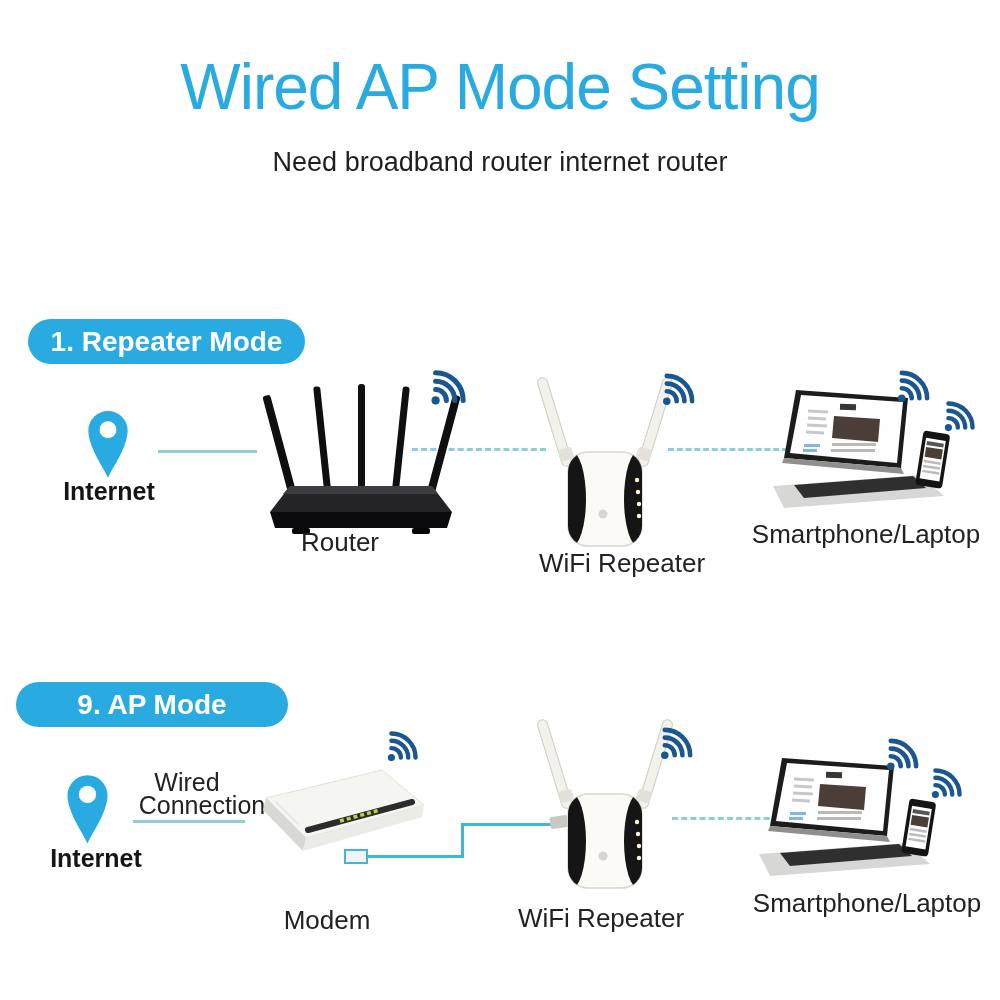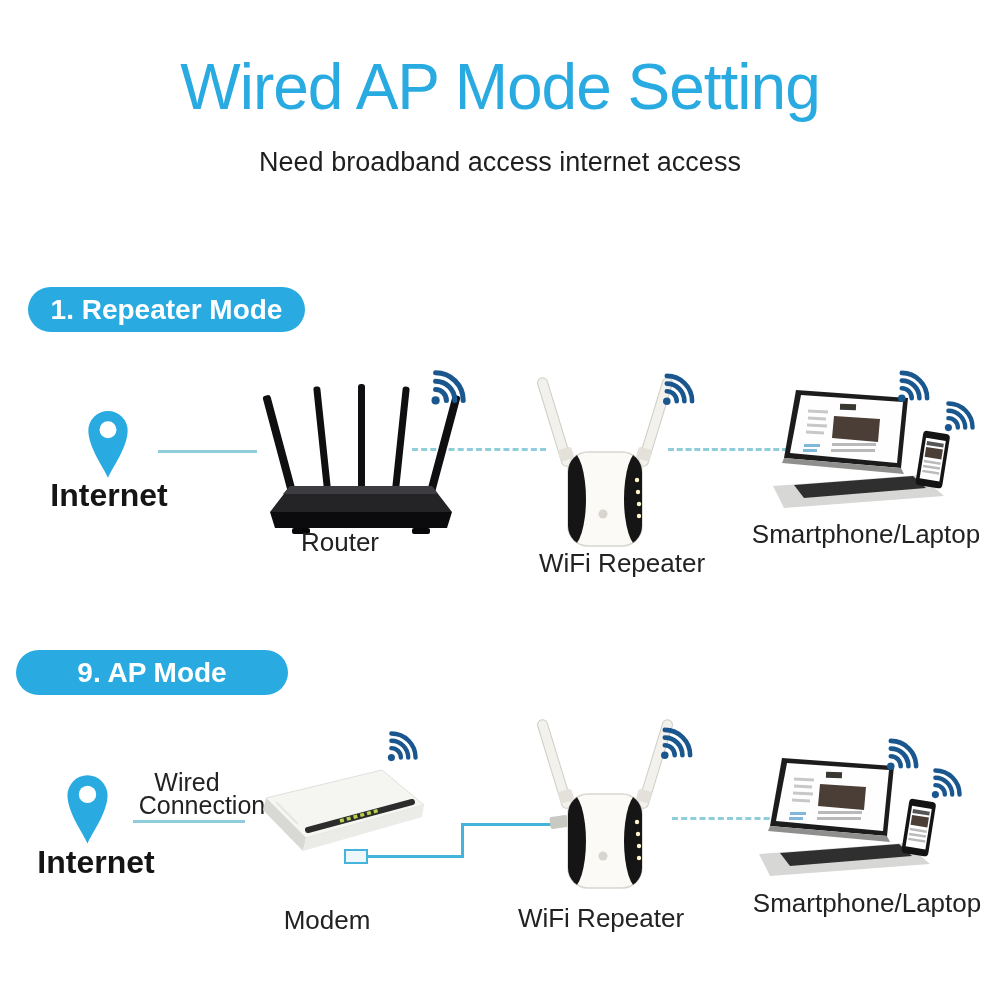--- a/index.html
+++ b/index.html
@@ -10,27 +10,27 @@
   .title{
     position:absolute;left:0;top:50px;width:100%;text-align:center;
     font-size:64px;font-weight:normal;letter-spacing:-1px;color:var(--accent-blue,#29abe2);
   }
   .subtitle{
     position:absolute;left:0;top:147px;width:100%;text-align:center;
     font-size:27px;color:#1f1f1f;
   }
   .badge{
     position:absolute;height:45px;border-radius:23px;background:var(--accent-blue,#29abe2);
-    color:#ffffff;font-weight:bold;font-size:28px;line-height:46px;text-align:center;
+    color:#ffffff;font-weight:bold;font-size:28px;line-height:46px;text-align:center;margin-top:32px;
   }
   .label{
     position:absolute;transform:translateX(-50%);white-space:nowrap;
     font-size:26px;color:#222222;
   }
-  .label.bold{font-weight:bold;font-size:32px;color:#151515;}
+  .label.bold{font-weight:bold;font-size:25px;color:#151515;}
   .line-solid{position:absolute;height:3px;background:var(--link-line-blue,#8fcddb);}
   .line-dashed{position:absolute;height:0;border-top:3px dashed var(--link-line-blue,#8fcddb);}
   .wire{position:absolute;background:var(--wire-blue,#45b4da);}
   .wire-connector{
     position:absolute;width:20px;height:11px;background:#eef8fc;
     border:2px solid var(--wire-blue,#45b4da);
   }
   .wire-plug{position:absolute;width:18px;height:12px;background:#c9c9c4;border-radius:2px;transform:rotate(-8deg);}
   .wifi-icon,.pin-icon{position:absolute;}
   .wifi-icon svg,.pin-icon svg,.device svg{display:block;width:100%;height:100%;}
@@ -38,21 +38,21 @@
   .wifi-dot{fill:var(--wifi-icon-blue,#1a578f);}
   .pin-body{fill:var(--accent-blue,#29abe2);}
   .device{position:absolute;}
 </style>
 </head>
 <body>
 
 <div class="canvas">
 
   <div class="title">Wired AP Mode Setting</div>
-  <div class="subtitle">Need broadband access internet access</div>
+  <div class="subtitle">Need broadband router internet router</div>
 
   <div class="badge" style="left:28px;top:287px;width:277px;">1. Repeater Mode</div>
 
   <div class="pin-icon" style="left:83px;top:405px;width:50px;height:78px;">
       <svg viewBox="0 0 56 80">
         <path class="pin-body" d="M28,78 C24,68 6,44 6,25 A22,22 0 1 1 50,25 C50,44 32,68 28,78 Z"></path>
         <circle cx="28" cy="24" r="9.5" fill="#ffffff"></circle>
       </svg>
     </div>
   <div class="label bold" style="left:109px;top:477px;">Internet</div>

